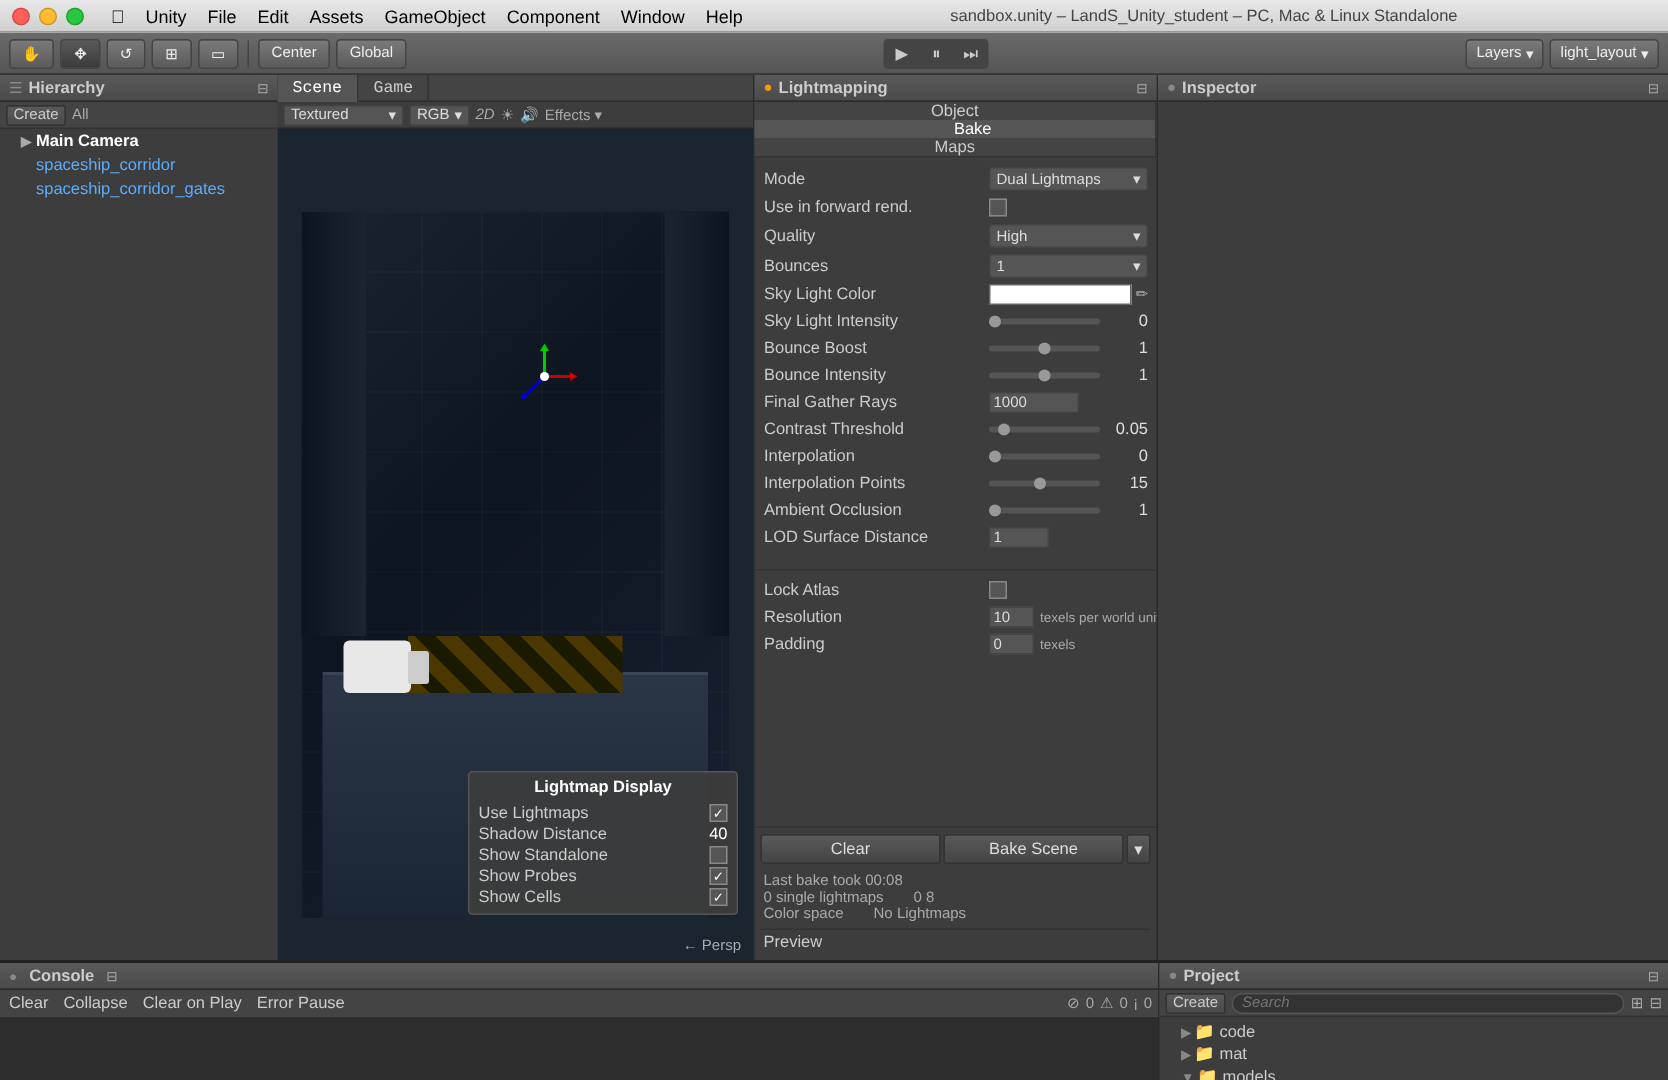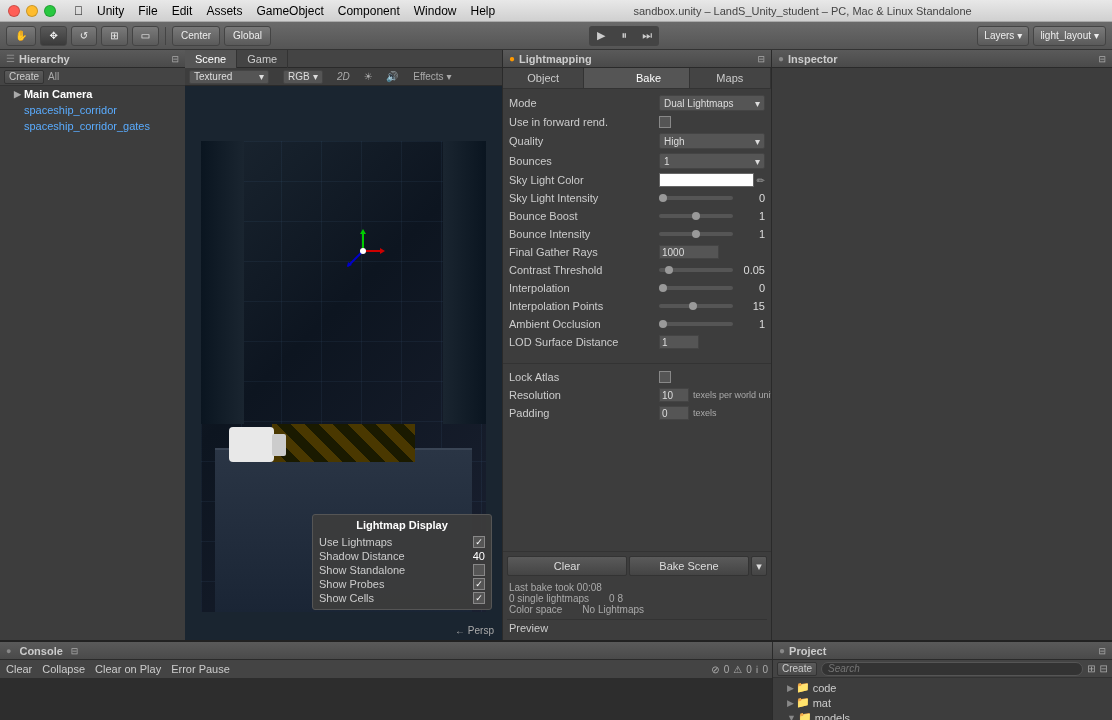--- a/index.html
+++ b/index.html
@@ -109,30 +109,31 @@
     }
     .scene-tab {
       padding: 0 10px;
       height: 18px;
       display: flex;
       align-items: center;
       font-size: 11px;
       color: #ccc;
       cursor: pointer;
       border-right: 1px solid #333;
+      font-family: Liberation Mono, monospace;
     }
     .scene-tab.active { background: #555; color: #fff; }
     .scene-toolbar {
       height: 18px;
       background: #3d3d3d;
       display: flex;
       align-items: center;
       padding: 0 4px;
       border-bottom: 1px solid #2a2a2a;
-      gap: 14px;
+      gap: 4px;
     }
     .scene-view {
       flex: 1;
       background: #1a2530;
       position: relative;
       overflow: hidden;
     }
     .persp-label {
       position: absolute;
       bottom: 4px;
@@ -184,20 +185,21 @@
       background: #3d3d3d;
       border-left: 1px solid #2a2a2a;
       border-right: 1px solid #2a2a2a;
       display: flex;
       flex-direction: column;
     }
     .lm-tabs {
       display: flex;
       background: #444;
       border-bottom: 1px solid #333;
+      flex-direction: column;
     }
     .lm-tab {
       flex: 1;
       height: 20px;
       display: flex;
       align-items: center;
       justify-content: center;
       font-size: 11px;
       color: #ccc;
       cursor: pointer;

